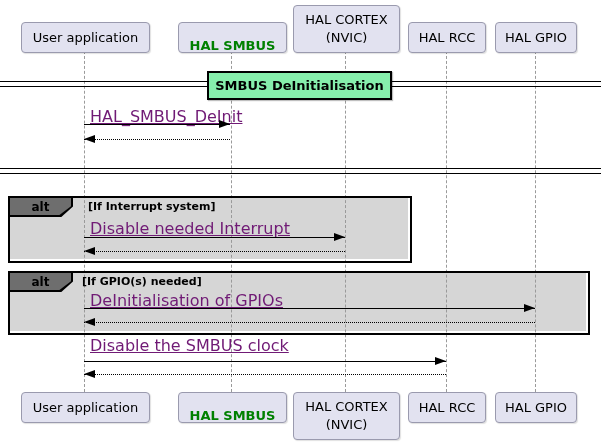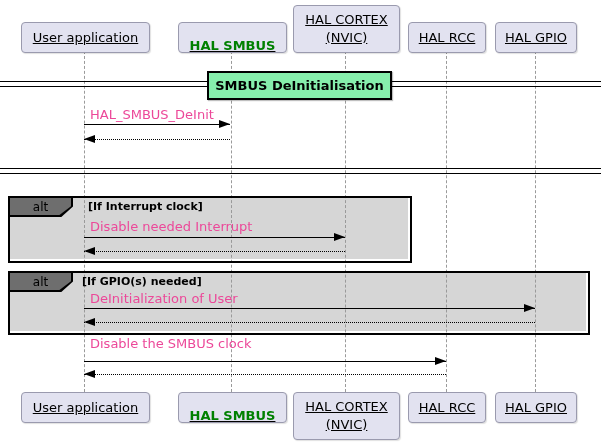--- a/index.html
+++ b/index.html
@@ -5,38 +5,37 @@
   html,body{margin:0;padding:0;background:#ffffff;}
   .stage{
     position:relative;width:601px;height:444px;background:#ffffff;
     font-family:"DejaVu Sans","Liberation Sans",sans-serif;overflow:hidden;
   }
   .pbox{
     position:absolute;background:#E2E2F0;border:1px solid #9A9AAE;border-radius:4px;
     display:flex;align-items:center;justify-content:center;text-align:center;
     font-size:13px;color:#000;white-space:pre-line;z-index:2;line-height:1.35;
     box-shadow:1px 1px 1px rgba(0,0,0,0.12);
-    text-decoration:underline;
   }
   .pbox.green span{color:#008000;font-weight:bold;margin-top:16px;}
   .lifeline{position:absolute;width:0;border-left:1px dashed #9A9A9A;z-index:1;}
   .frame-bg{position:absolute;background:#D6D6D6;z-index:0;}
   .frame-border{position:absolute;border:2px solid #000;z-index:4;pointer-events:none;}
   .pent-outer{
     position:absolute;background:#000;z-index:5;
     clip-path:polygon(0 0,100% 0,100% 50%,82% 100%,0 100%);
   }
   .pent-inner{
     position:absolute;background:#6E6E6E;z-index:6;
     clip-path:polygon(0 0,100% 0,100% 48%,81% 100%,0 100%);
     display:flex;align-items:center;justify-content:center;
-    font-size:12px;font-weight:normal;color:#000;
+    font-size:12px;font-weight:bold;color:#000;
   }
   .cond{position:absolute;font-size:11px;font-weight:bold;color:#000;z-index:5;white-space:nowrap;}
-  .msg-label{position:absolute;font-size:13px;color:#ec4899;z-index:3;white-space:nowrap;}
+  .msg-label{position:absolute;font-size:16px;color:#701a75;z-index:3;white-space:nowrap;text-decoration:underline;}
   .mline{position:absolute;height:0;border-top:1px solid #000;z-index:3;}
   .mline.dotted{border-top:1px dotted #000;}
   .ah-r{position:absolute;width:0;height:0;border-left:11px solid #000;
         border-top:4px solid transparent;border-bottom:4px solid transparent;z-index:3;}
   .ah-l{position:absolute;width:0;height:0;border-right:11px solid #000;
         border-top:4px solid transparent;border-bottom:4px solid transparent;z-index:3;}
   .divider-lines{position:absolute;left:0;right:0;height:4px;
         border-top:1px solid #000;border-bottom:1px solid #000;z-index:5;}
   .divider-box{
     position:absolute;background:#86efac;border:2px solid #000;z-index:6;
@@ -82,36 +81,36 @@
   <div class="mline dotted" style="left:84px;top:139px;width:146px"></div>
   <div class="ah-l" style="left:84px;top:135px"></div>
 
   <div class="divider-lines" style="top:168px"></div>
 
   <div class="frame-border" style="left:8px;top:196px;width:400px;height:63px"></div>
   <div class="pent-outer" style="left:8px;top:196px;width:65px;height:21px"></div>
   <div class="pent-inner" style="left:10px;top:198px;width:61px;height:17px">
     <span>alt</span>
     </div>
-  <div class="cond" style="left:88px;top:200px">[If Interrupt clock]</div>
+  <div class="cond" style="left:88px;top:200px">[If Interrupt system]</div>
 
   <div class="msg-label" style="left:90px;top:219px">Disable needed Interrupt</div>
   <div class="mline" style="left:84px;top:237px;width:261px"></div>
   <div class="ah-r" style="left:334px;top:233px"></div>
   <div class="mline dotted" style="left:84px;top:251px;width:261px"></div>
   <div class="ah-l" style="left:84px;top:247px"></div>
 
   <div class="frame-border" style="left:8px;top:271px;width:578px;height:60px"></div>
   <div class="pent-outer" style="left:8px;top:271px;width:65px;height:21px"></div>
   <div class="pent-inner" style="left:10px;top:273px;width:61px;height:17px">
     <span>alt</span>
     </div>
   <div class="cond" style="left:82px;top:275px">[If GPIO(s) needed]</div>
 
-  <div class="msg-label" style="left:90px;top:291px">DeInitialization of User</div>
+  <div class="msg-label" style="left:90px;top:291px">DeInitialisation of GPIOs</div>
   <div class="mline" style="left:84px;top:308px;width:451px"></div>
   <div class="ah-r" style="left:524px;top:304px"></div>
   <div class="mline dotted" style="left:84px;top:322px;width:451px"></div>
   <div class="ah-l" style="left:84px;top:318px"></div>
 
   <div class="msg-label" style="left:90px;top:336px">Disable the SMBUS clock</div>
   <div class="mline" style="left:84px;top:361px;width:362px"></div>
   <div class="ah-r" style="left:435px;top:357px"></div>
   <div class="mline dotted" style="left:84px;top:374px;width:362px"></div>
   <div class="ah-l" style="left:84px;top:370px"></div>

